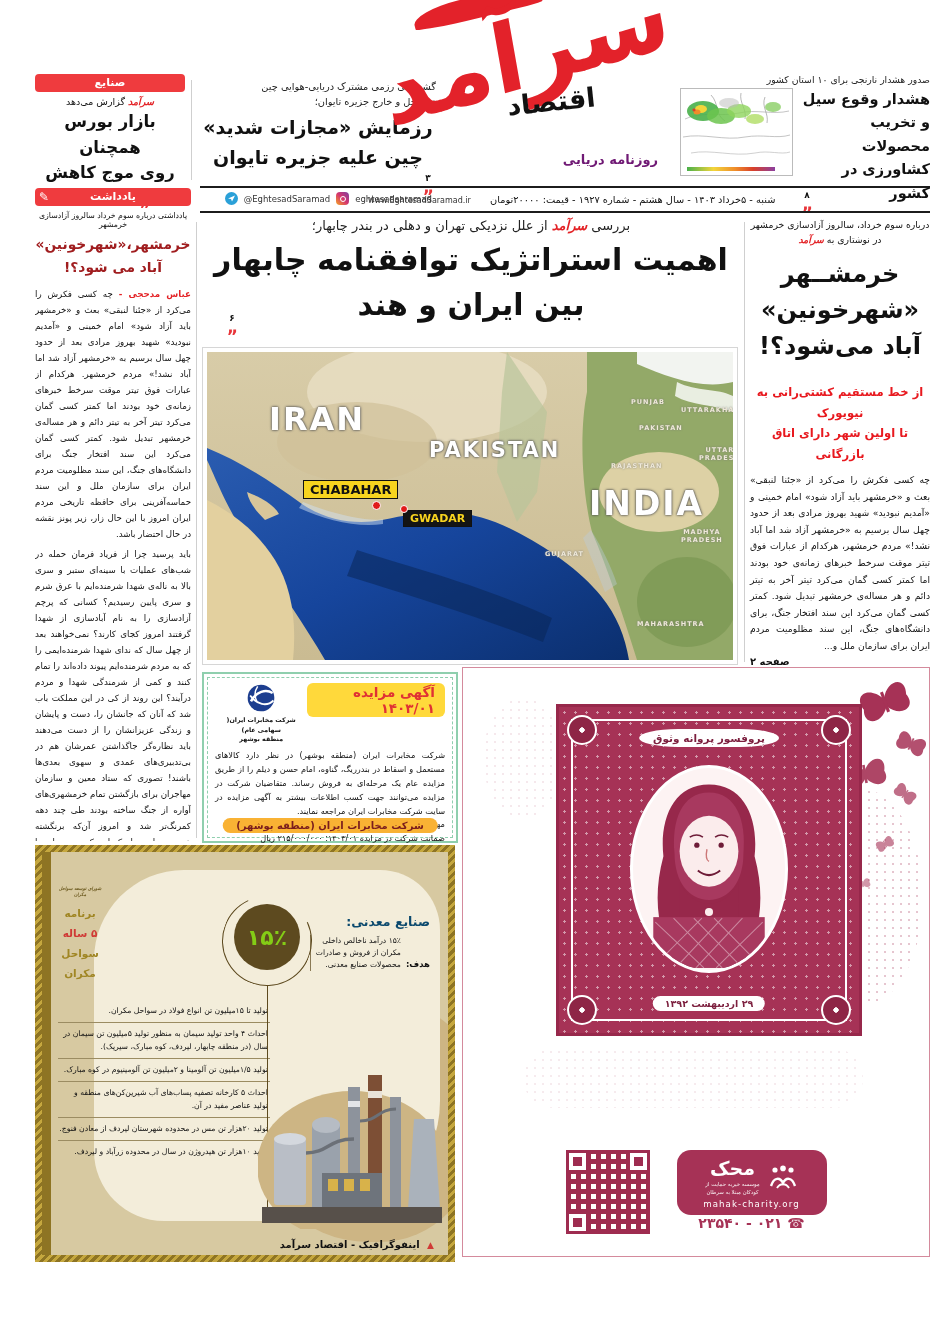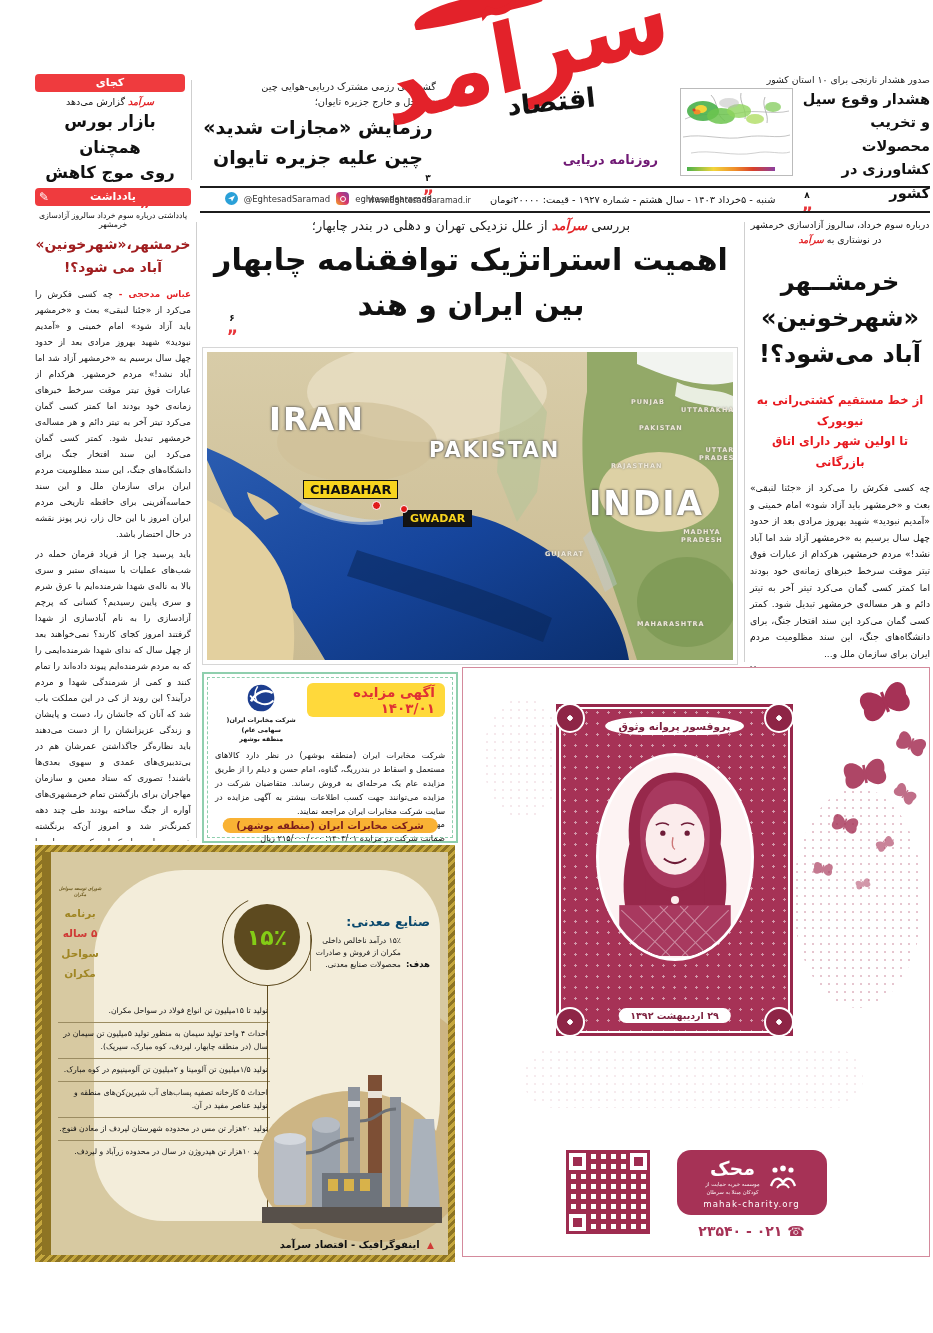--- a/index.html
+++ b/index.html
@@ -69,21 +69,21 @@
   .maplabel{position:absolute;color:#fff;font-weight:700;letter-spacing:2px;
             text-shadow:0 0 3px #555,0 0 2px #555;font-family:"DejaVu Sans",sans-serif}
   .maplabel.small{font-size:6.5px;color:#efe9d8;letter-spacing:1px;text-shadow:0 0 2px #777;white-space:pre-line;text-align:center}
   .porttag{position:absolute;font-size:13px;font-weight:700;padding:1px 6px;border:1px solid #111}
   .porttag.yellow{background:#f7d41f;color:#111}
   .porttag.black{background:#141414;color:#f7d41f}
   .portdot{position:absolute;width:9px;height:9px;border-radius:50%;background:#e11a1a;border:1px solid #fff}
   
   .rightcol{left:750px;top:218px;width:180px}
   .rightcol .k{font-size:9.3px;text-align:center;line-height:1.6}
-  .rightcol h2.big{font-size:24px;line-height:1.5;text-align:center;margin-top:16px}
+  .rightcol h2.big{font-size:24px;line-height:1.5;text-align:center;margin-top:8px}
   .rightcol .sub{font-size:11.6px;font-weight:700;color:#e8191f;text-align:center;line-height:1.8;margin-top:18px}
   .rightcol .body{font-size:9.2px;text-align:justify;line-height:1.8;margin-top:7px}
   .story-sep{display:flex;align-items:flex-end;gap:4px;margin:7px 0 6px}
   .story-sep .line{flex:1;border-top:1px solid #b5b5b5;margin-bottom:6px}
   .rightcol h3{font-size:13.3px;line-height:1.7;text-align:center;margin-top:3px}
   
   .tender{left:202px;top:672px;width:256px;height:171px;border:2px solid #8fcfae;padding:3px;background:#fff}
   .tender .in{border:1px dashed #8fcfae;height:100%;padding:5px 7px;position:relative;font-size:8.2px}
   .tender .titlepill{background:#ffd93b;color:#e03134;font-weight:700;font-size:13.5px;
                      border-radius:6px;padding:1px 10px;display:inline-block}
@@ -91,23 +91,23 @@
   .tender .co{text-align:center;font-size:6.3px;font-weight:700;line-height:1.5}
   .tender .bodytxt{text-align:justify;line-height:1.72;margin-top:4px}
   .tender .meta{line-height:1.7}
   .tender .footpill{position:absolute;bottom:4px;right:50%;transform:translateX(50%);
                     background:#f9b234;color:#7a1d1d;font-weight:700;font-size:10px;
                     border-radius:12px;padding:2px 14px;white-space:nowrap}
   
   .mahak{left:462px;top:667px;width:468px;height:590px;border:1.5px solid #d48a9c;background:#fff;overflow:hidden}
   .dust{position:absolute;background-image:radial-gradient(rgba(166,50,86,.28) 1px,transparent 1.2px);
         background-size:8px 8px;border-radius:50%}
-  .stamp{position:absolute;left:93px;top:36px;width:237px;height:332px;border:3px solid #97284b;
+  .stamp{position:absolute;left:93px;top:36px;width:306px;height:332px;border:3px solid #97284b;
          background:#a63256;background-image:radial-gradient(rgba(255,255,255,.5) 1.1px,transparent 1.3px);
-         background-size:11px 11px;padding:0}
+         background-size:11px 11px;padding:12px}
   .stamp-in{position:relative;border:2px solid #fff;height:100%}
   .med{position:absolute;width:30px;height:30px;border-radius:50%;background:#8e2546;border:2px solid #fff}
   .med::after{content:"";position:absolute;inset:8px;border-radius:50%;background:radial-gradient(#fff 0 35%,#8e2546 40%)}
   .stamp-topbanner{position:absolute;top:8px;left:50%;transform:translateX(-50%);background:#fff;
                    border-radius:50%/90%;padding:3px 14px;font-size:10.5px;font-weight:700;color:#7c1f3e;white-space:nowrap}
   .stamp-oval{position:absolute;top:44px;left:50%;transform:translateX(-50%);width:158px;height:208px;
               background:#fdf3f3;border:3px solid #fff;border-radius:50%;overflow:hidden}
   .stamp-datebanner{position:absolute;bottom:8px;left:50%;transform:translateX(-50%);background:#fff;
                     border-radius:10px;padding:2px 12px;font-size:9.5px;font-weight:700;color:#7c1f3e;white-space:nowrap}
   .mahak-title{position:absolute;top:378px;width:100%;text-align:center;font-size:31px;font-weight:700;
@@ -119,21 +119,21 @@
                  repeating-linear-gradient(90deg,#9e2c50 0 5px,#fff 5px 10px)}
   .qr i{position:absolute;width:23px;height:23px;background:#9e2c50;
         box-shadow:inset 0 0 0 3px #9e2c50,inset 0 0 0 7px #fff}
   .qr .tl{top:0;left:0}.qr .tr{top:0;right:0}.qr .bl{bottom:0;left:0}
   .mahak-logo{width:150px;background:#a63256;border-radius:14px;color:#fff;direction:rtl;
               padding:7px 10px 6px;text-align:center}
   .mahak-logo .toprow{display:flex;align-items:center;justify-content:center;gap:8px}
   .mahak-logo .nm{font-size:19px;font-weight:700}
   .mahak-logo .subtxt{font-size:5.4px;line-height:1.5;margin-top:1px;opacity:.92}
   .mahak-logo .url{font-size:8.6px;letter-spacing:1.1px;margin-top:3px;direction:ltr}
-  .mahak-phone{margin-top:8px;color:#a63256;font-weight:700;font-size:14px;text-align:center;direction:rtl}
+  .mahak-phone{color:#a63256;font-weight:700;font-size:14px;text-align:center;direction:rtl}
   
   .infog{left:35px;top:845px;width:420px;height:417px;
          background:repeating-linear-gradient(135deg,#c5a73e 0 3px,#8e7423 3px 6px);padding:7px}
   .infog-in{position:relative;width:100%;height:100%;background:#d7c9a1;overflow:hidden}
   .blob-cream{position:absolute;left:52px;top:18px;right:8px;bottom:34px;background:#f3edda;
               border-radius:90px 60px 120px 70px}
   .blob-tan{position:absolute;right:-30px;top:150px;width:230px;height:240px;background:#cdb584;
             border-radius:50% 40% 45% 55%}
   .goldbar{position:absolute;left:0;top:0;bottom:0;width:9px;background:#8e7423}
   .sidewords{position:absolute;left:16px;top:34px;width:44px;text-align:center;line-height:1.9;font-weight:700;font-size:10.5px}
@@ -156,21 +156,21 @@
   .factory{position:absolute;right:2px;bottom:26px;z-index:4}
   .ig-cap{position:absolute;right:14px;bottom:5px;font-size:10px;font-weight:700;z-index:5}
   .ig-cap .tri{color:#d03a36;font-size:9px;margin-left:4px}
 </style>
 </head>
 <body>
 
 <div class="page">
 
   <div class="abs bourse">
-    <div class="badge">کجای</div>
+    <div class="badge">صنایع</div>
     <div class="lead">
       <span class="redlogo">سرآمد</span>
       <span>گزارش می‌دهد</span>
     </div>
     <h2 class="ml">بازار بورس همچنان
 روی موج کاهش</h2>
     <div style="display:flex;align-items:center;justify-content:center;gap:6px;margin-top:1px">
       <div class="pagemark">
         <span class="pm-num">۴</span>
         <span class="pm-q">„</span>

